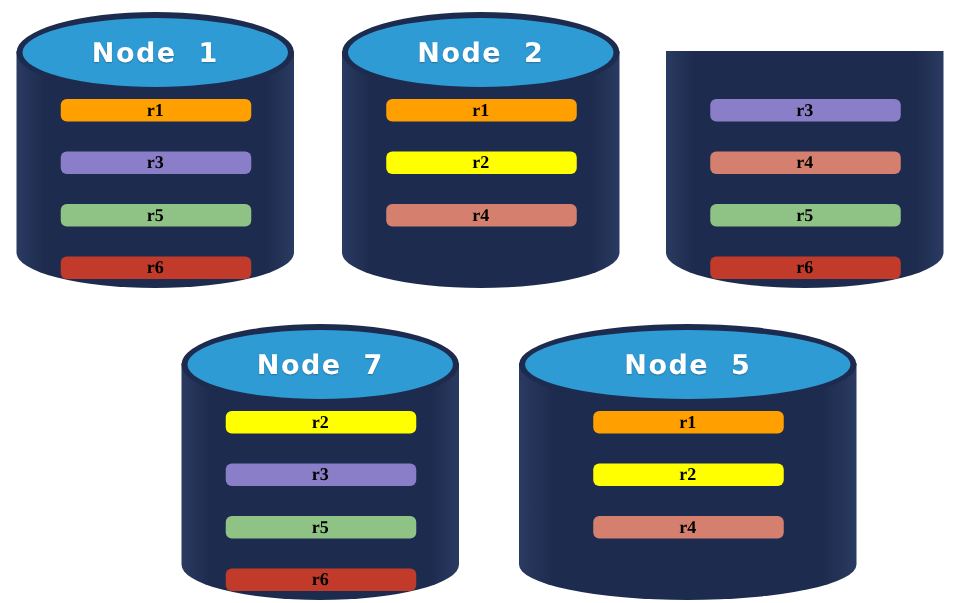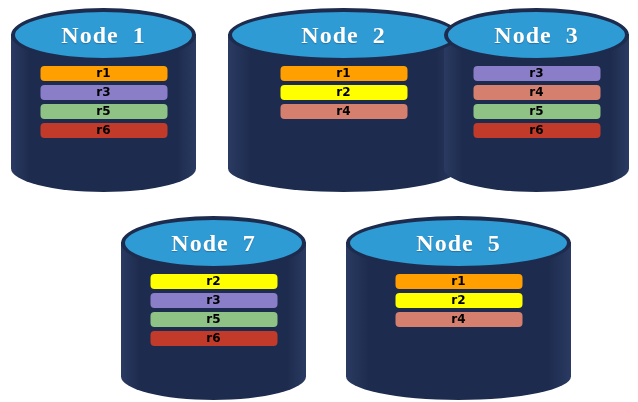--- a/index.html
+++ b/index.html
@@ -15,21 +15,21 @@
     background: #ffffff;
     overflow: hidden;
   }
   .cylinder {
     position: absolute;
     width: 185px;
     height: 184px;
   }
   
   .n1 { left: 11px;  top: 8px; }
-  .n2 { left: 228px; top: 8px; padding-left: 46px; }
+  .n2 { left: 228px; top: 8px; }
   .n3 { left: 444px; top: 8px; }
   .n4 { left: 121px; top: 216px; }
   .n5 { left: 346px; top: 216px; padding-left: 40px; }
 
   .cyl-body {
     position: absolute;
     left: 0; right: 0;
     top: 26px; bottom: 0;
     background: linear-gradient(90deg, #2a3a61 0%, #1d2c4e 10%, #1d2c4e 90%, #2a3a61 100%);
     border-radius: 0 0 50% 50% / 0 0 15% 15%;
@@ -42,37 +42,37 @@
     border-radius: 50%;
     border: 4px solid #1d2c4e;
     background: #2f9bd4;
     display: flex;
     align-items: center;
     justify-content: center;
     z-index: 2;
   }
   .cyl-title {
     color: #ffffff;
-    font-size: 24px;
+    font-size: 18px;
     font-weight: bold;
     letter-spacing: 1px;
     white-space: pre;       
     text-shadow: 0 1px 1px rgba(0,0,0,0.25);
-    font-family: Liberation Serif, serif;
   }
   .bars {
     position: absolute;
     top: 58px;
     left: 50%;
     transform: translateX(-50%);
     width: 127px;
     display: flex;
     flex-direction: column;
-    gap: 4px;
+    gap: 20px;
     z-index: 3;
+    font-family: Liberation Serif, serif;
   }
   .bar {
     height: 15px;
     border-radius: 4px;
     color: #000000;
     font-size: 12px;
     font-weight: bold;
     line-height: 15px;
     text-align: center;
   }
@@ -102,23 +102,20 @@
     </div>
     <div class="bars">
       <div class="bar" style="background: rgb(255, 160, 0);">r1</div>
       <div class="bar" style="background: rgb(255, 255, 0);">r2</div>
       <div class="bar" style="background: rgb(213, 128, 111);">r4</div>
     </div>
   </div>
 
   <div class="cylinder n3">
     <div class="cyl-body"></div>
-    <div class="cyl-top">
-      <span class="cyl-title">Node  3</span>
-    </div>
     <div class="bars">
       <div class="bar" style="background: rgb(139, 126, 200);">r3</div>
       <div class="bar" style="background: rgb(213, 128, 111);">r4</div>
       <div class="bar" style="background: rgb(143, 195, 134);">r5</div>
       <div class="bar" style="background: rgb(194, 59, 42);">r6</div>
     </div>
   </div>
 
   <div class="cylinder n4">
     <div class="cyl-body"></div>

